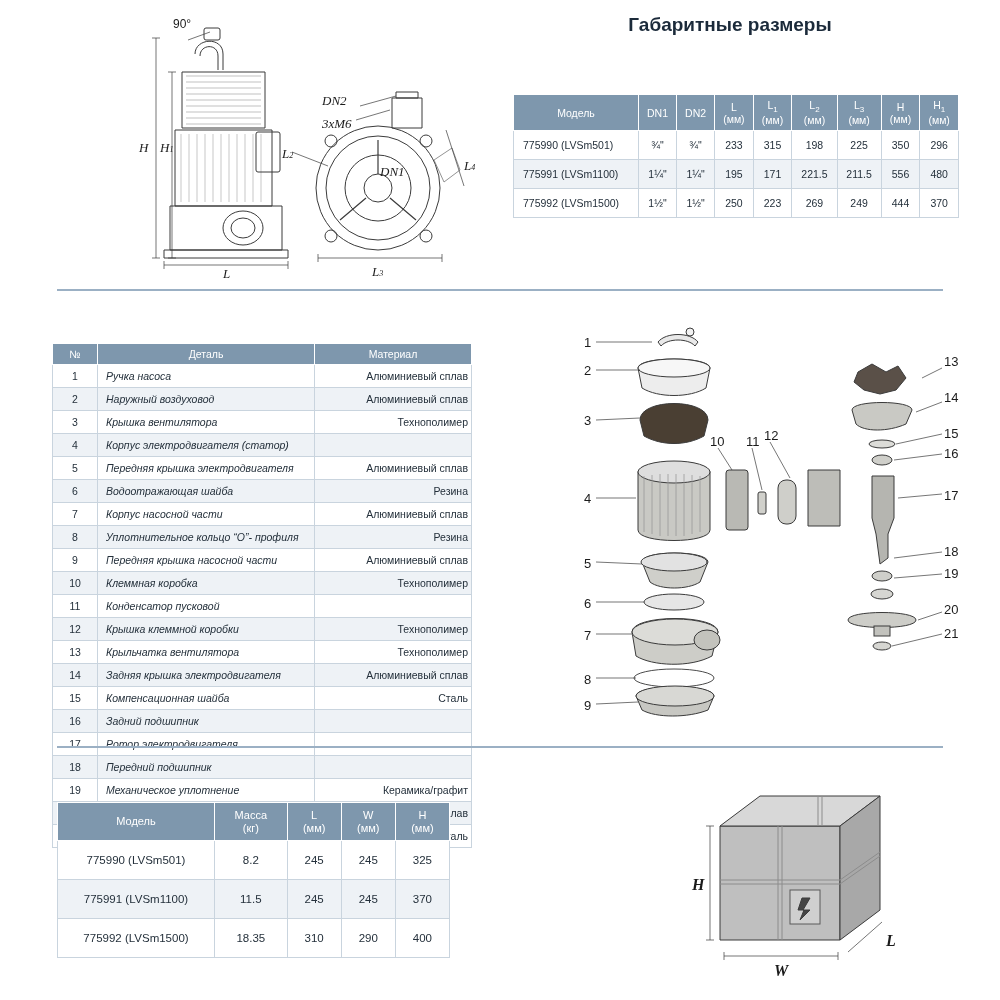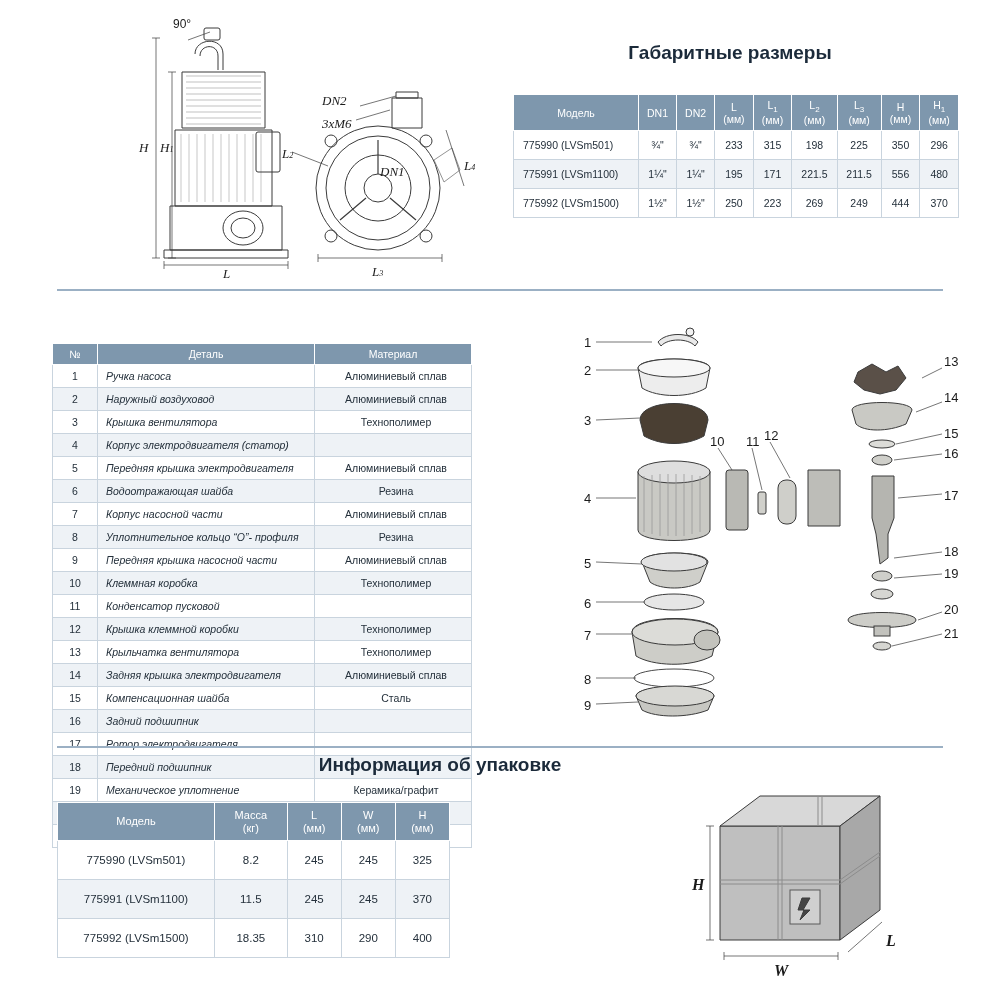--- a/index.html
+++ b/index.html
@@ -30,28 +30,28 @@
     color:#24303b;background:#ffffff;
   }
   .tbl tr:nth-child(even) td{background:#eef2f6;}
   .sub{font-size:8px;vertical-align:sub;}
 
   
   #dims-table{position:absolute;left:513px;top:78px;width:446px;}
   #dims-table td:first-child{text-align:left;padding-left:9px;}
   #dims-table th:first-child{width:118px;}
   #dims-table td{height:20px;}
-  #dims-title{position:absolute;left:460px;top:14px;width:540px;margin-top:28px;}
+  #dims-title{position:absolute;left:460px;top:14px;width:540px;}
 
   
   #parts-table{position:absolute;left:52px;top:327px;width:420px;}
   #parts-table th:nth-child(1){width:38px;}
   #parts-table th:nth-child(2){width:210px;}
   #parts-table td:nth-child(2){text-align:left;padding-left:8px;font-style:italic;}
-  #parts-table td:nth-child(3){text-align:center;padding-left:9px;}
+  #parts-table td:nth-child(3){text-align:right;padding-left:9px;}
   #parts-table td{height:14px;font-size:10.5px;}
   #struct-title{position:absolute;left:400px;top:297px;width:520px;}
 
   
   #pack-title{position:absolute;left:140px;top:754px;width:600px;}
   #pack-table{position:absolute;left:57px;top:786px;width:393px;}
   #pack-table th{font-size:11px;padding:6px 3px;}
   #pack-table td{font-size:11.5px;height:30px;}
   #pack-table th:first-child{width:150px;}
   #pack-table td:first-child{text-align:center;}
@@ -431,21 +431,20 @@
           <text x="404" y="236" class="num">18</text>
           <text x="404" y="258" class="num">19</text>
           <text x="404" y="294" class="num">20</text>
           <text x="404" y="318" class="num">21</text>
         </g>
     </svg>
   </div>
 
   <div class="rule rule-bottom"></div>
 
-  <div id="pack-title" class="section-title">Информация об упаковке</div>
 
   <table id="pack-table" class="tbl">
     <thead>
       <tr>
         <th><span>Модель</span></th>
         <th><span>Масса</span><br><span>(кг)</span></th>
         <th><span>L</span><br><span>(мм)</span></th>
         <th><span>W</span><br><span>(мм)</span></th>
         <th><span>H</span><br><span>(мм)</span></th>
       </tr>

